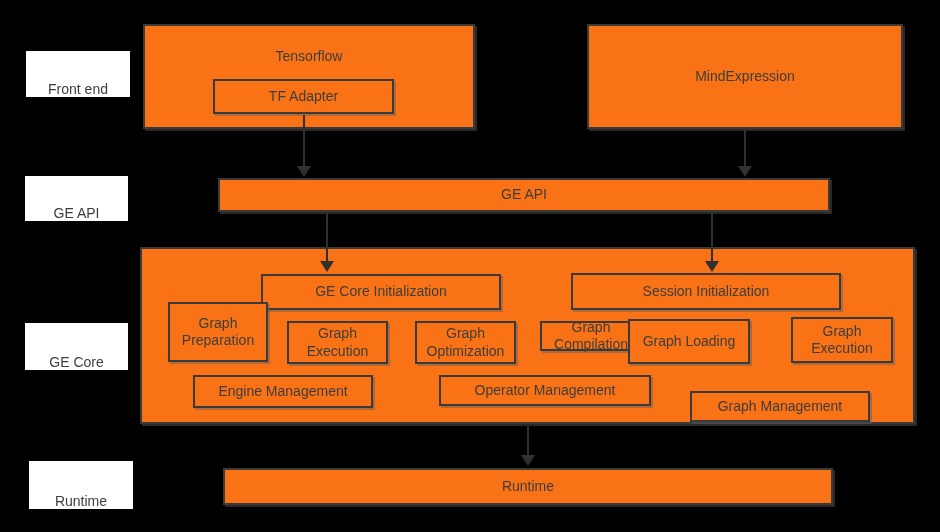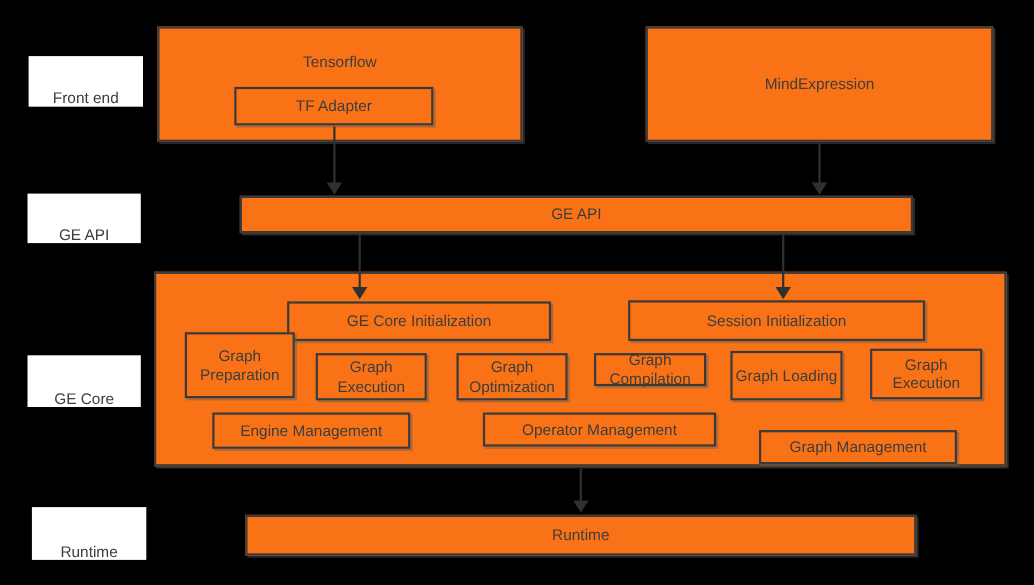--- a/index.html
+++ b/index.html
@@ -75,21 +75,21 @@
   </div>
   <div class="box" style="left:287px;top:321px;width:101px;height:43px;">
     <span>Graph Execution</span>
   </div>
   <div class="box" style="left:415px;top:321px;width:101px;height:43px;">
     <span>Graph Optimization</span>
   </div>
   <div class="box" style="left:540px;top:321px;width:102px;height:30px;">
     <span>Graph Compilation</span>
   </div>
-  <div class="box" style="left:664px;top:319px;width:102px;height:45px;">
+  <div class="box" style="left:628px;top:319px;width:122px;height:45px;">
     <span>Graph Loading</span>
   </div>
   <div class="box" style="left:791px;top:317px;width:102px;height:46px;">
     <span>Graph Execution</span>
   </div>
 
   <div class="box" style="left:193px;top:375px;width:180px;height:33px;">
     <span>Engine Management</span>
   </div>
   <div class="box" style="left:439px;top:375px;width:212px;height:31px;">

